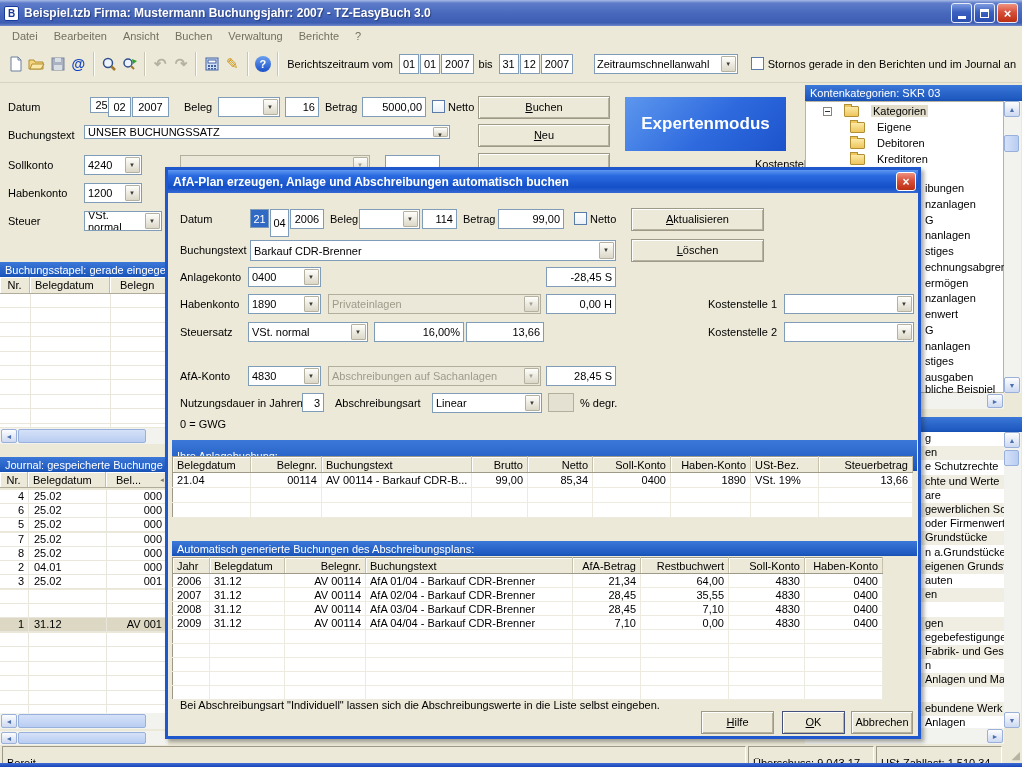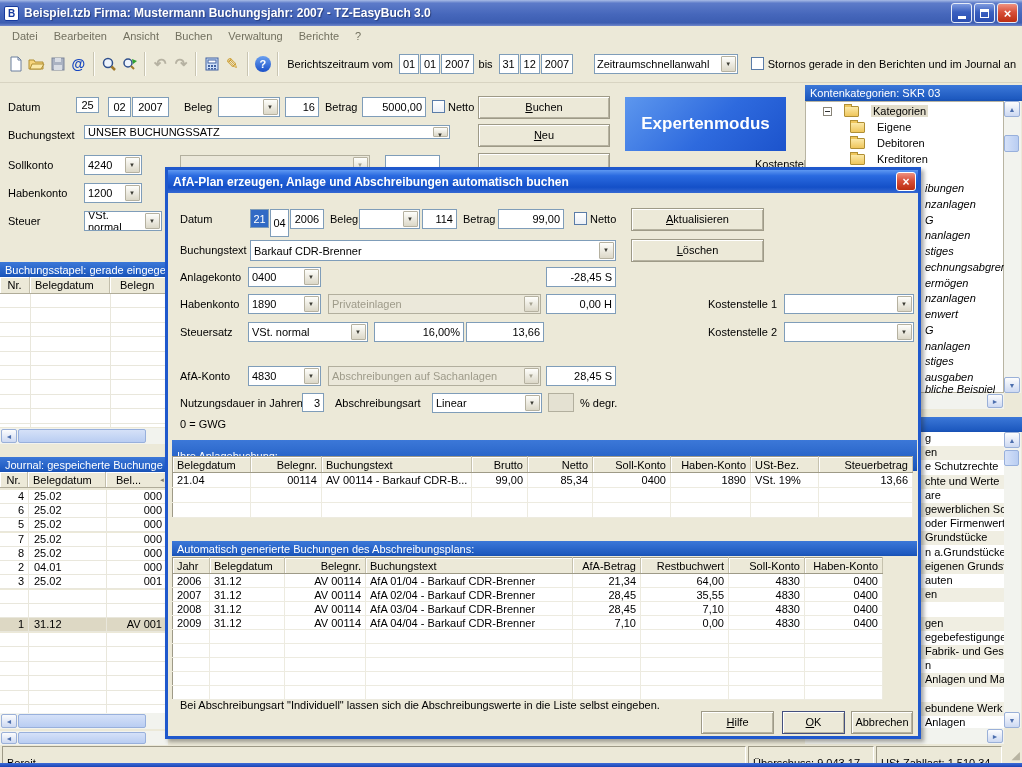--- a/index.html
+++ b/index.html
@@ -110,21 +110,21 @@
   
   .jrow { position:absolute; left:0; width:166px; height:14px; display:flex; background:#fff; border-bottom:1px solid #e9e7dc; }
   .jrow .c1 { width:28px; text-align:right; padding-right:4px; }
   .jrow .c2 { width:78px; padding-left:6px; }
   .jrow .c3 { flex:1; text-align:right; padding-right:4px; }
   .jrow.selrow { background:#ddd8c4; }
 
   
   .prow { position:absolute; left:805px; width:199px; height:14px; padding-left:120px; overflow:hidden; white-space:nowrap; background:#fff; }
   .prow.stripe { background:#f0eee2; }
-  .ptree { position:absolute; white-space:nowrap;font-style:italic; }
+  .ptree { position:absolute; white-space:nowrap; }
 
   
   #statusbar { position:absolute; left:0; top:745px; width:1022px; height:18px; background:#ece9d8;
     display:flex; align-items:stretch; gap:2px; padding:1px 2px; }
   .spanel { border:1px solid; border-color:#9e9a87 #fff #fff #9e9a87; padding:16px 4px; display:flex; align-items:center; white-space:nowrap; }
   .grip { width:16px; display:flex; align-items:flex-end; justify-content:flex-end; color:#b8b4a2; font-size:11px; }
   #bottomframe { position:absolute; left:0; top:763px; width:1022px; height:4px;
     background:linear-gradient(180deg,#3e6cd8,#1a44b4); }
 
   #expertbtn { position:absolute; left:625px; top:97px; width:161px; height:54px;
@@ -230,21 +230,21 @@
     <span class="dbox" style="width:170px; justify-content:flex-start; position:relative; padding-right:18px">
       <span>Zeitraumschnellanwahl</span>
       <span class="arrbtn"></span>
     </span>
     <span style="width:14px"></span>
     <span style="width:13px;height:13px;background:#fff;border:1px solid #5a7ca8;flex:none"></span>
     <span class="tlabel">Stornos gerade in den Berichten und im Journal an</span>
   </div>
 
   <div class="lbl" style="left:8px; top:101px">Datum</div>
-  <div class="box ctr" style="left:76px; top:97px; width:23px; height:16px">25</div>
+  <div class="box ctr" style="left:90px; top:97px; width:23px; height:16px">25</div>
   <div class="box ctr" style="left:108px; top:97px; width:23px; height:20px">02</div>
   <div class="box ctr" style="left:132px; top:97px; width:37px; height:20px">2007</div>
   <div class="lbl" style="left:184px; top:101px">Beleg</div>
   <div class="combo" style="left:218px; top:97px; width:62px; height:20px">
     <span></span>
       <span class="arr"></span>
   </div>
   <div class="box num" style="left:285px; top:97px; width:34px; height:20px">16</div>
   <div class="lbl" style="left:325px; top:101px">Betrag</div>
   <div class="box num" style="left:362px; top:97px; width:64px; height:20px">5000,00</div>

